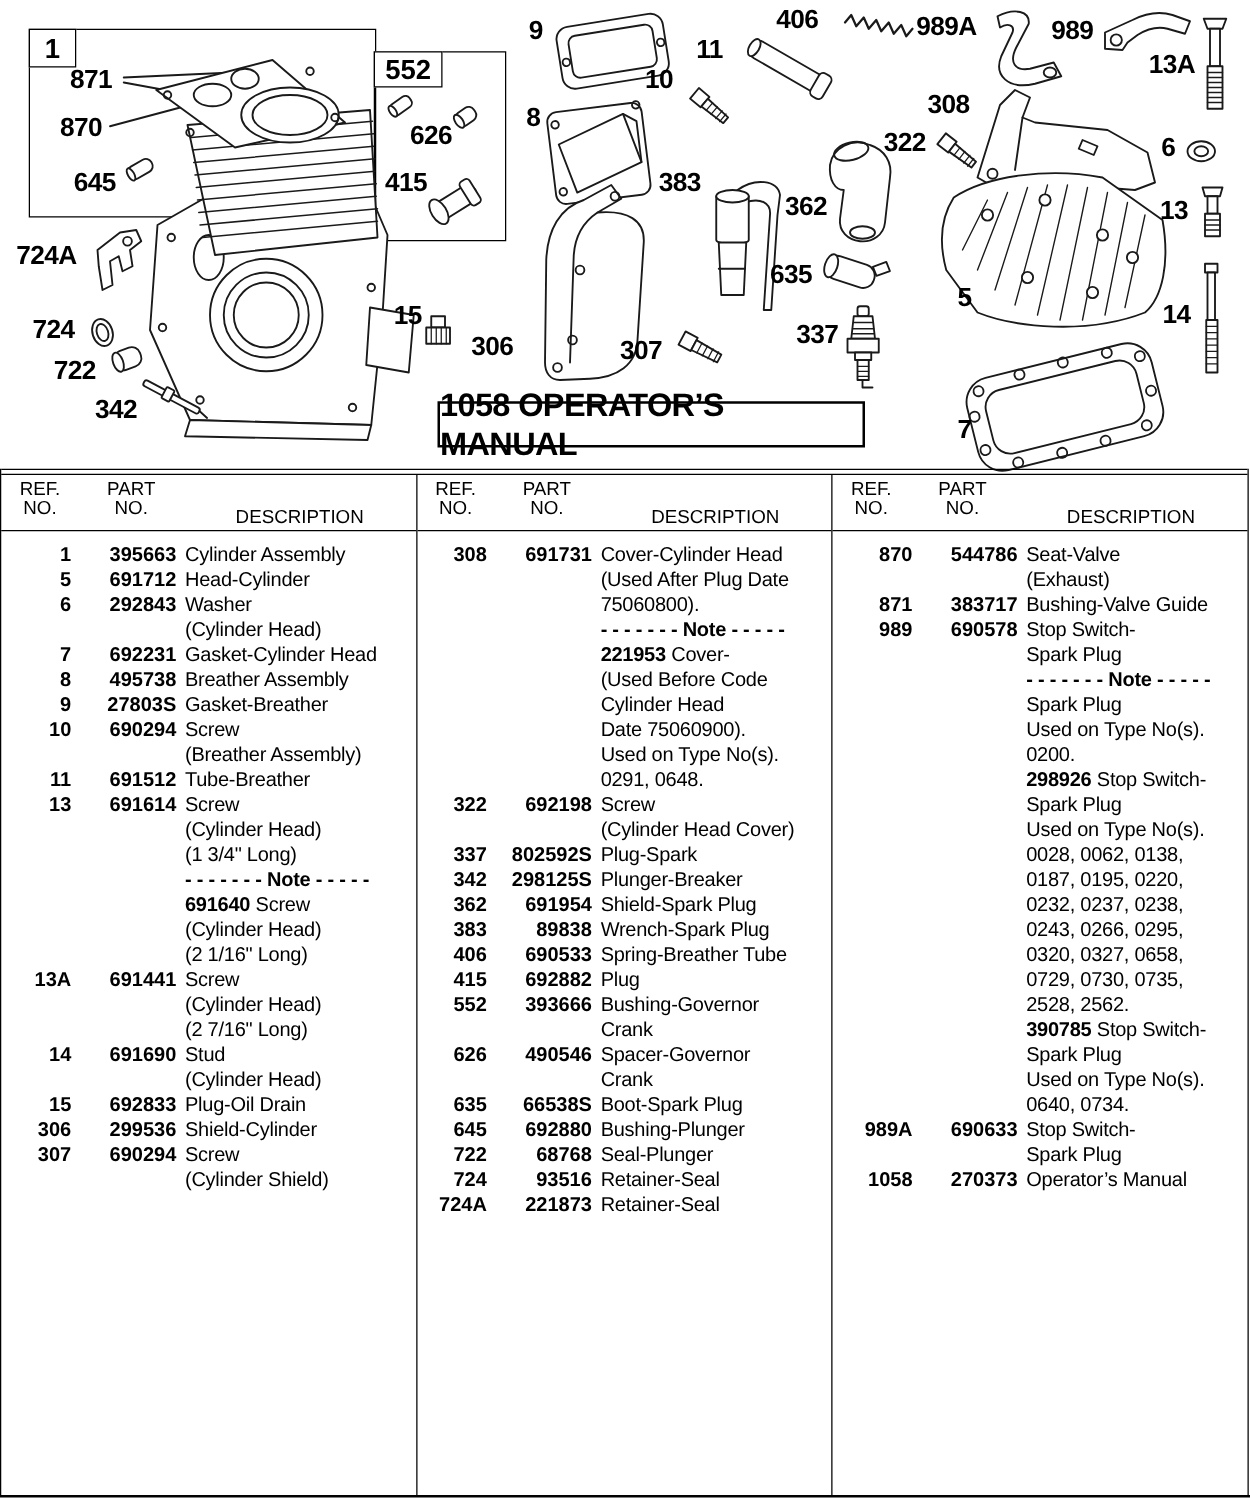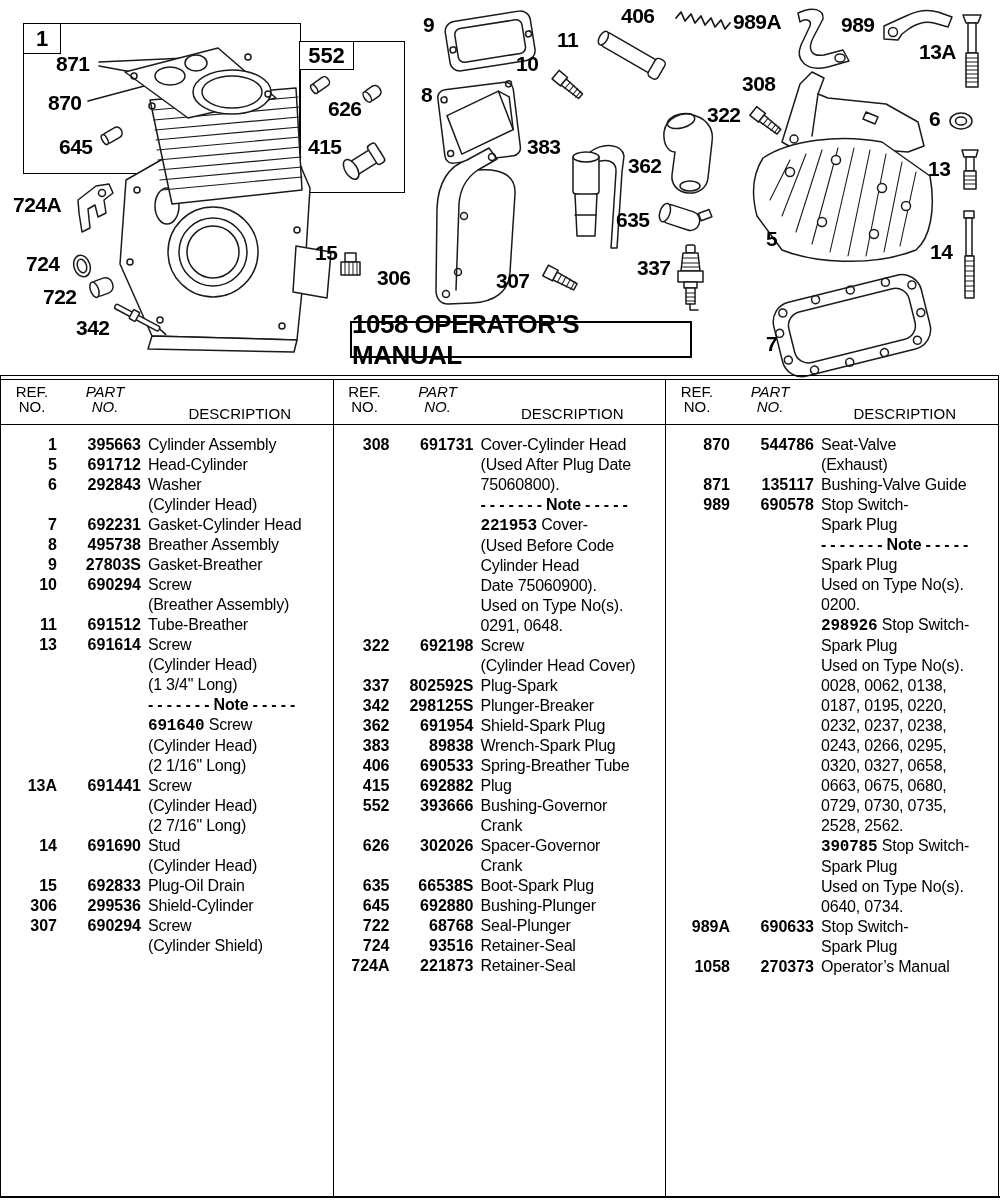--- a/index.html
+++ b/index.html
@@ -31,28 +31,28 @@
   }
   .top-rule{height:3px;border-top:1.8px solid #000;border-bottom:1.6px solid #000;}
   .cols{display:flex;height:816px;}
   .tcol{flex:1;min-width:0;}
   .tcol + .tcol{border-left:1.7px solid #000;}
   .thead{
     height:40px;border-bottom:1.8px solid #000;display:flex;
     padding-top:4px;font-size:15px;line-height:15px;
   }
   .h-ref{width:62px;text-align:center;}
-  .h-part{width:84px;text-align:center;font-style:italic;}
+  .h-part{width:84px;text-align:center;}
   .h-desc{flex:1;display:flex;align-items:flex-end;justify-content:center;padding-bottom:3px;}
   .rows{padding-top:10px;font-size:16px;line-height:20px;}
   .trow{display:flex;}
   .c-ref{width:56px;text-align:right;font-weight:bold;flex:none;}
   .c-part{width:84px;text-align:right;font-weight:bold;flex:none;}
   .c-desc{flex:1;padding-left:7px;white-space:nowrap;letter-spacing:-0.2px;}
-  .c-desc b{font-weight:bold;font-family:Liberation Mono, monospace;}
+  .c-desc b{font-weight:bold;}
   .c-desc.note{font-weight:bold;}
   .tcol:nth-child(3) .c-ref{width:64px;}
   #bottom-rule{position:absolute;left:0;top:1196px;width:1000px;border-top:2px solid #000;}
 </style>
 </head>
 <body>
 
 <div id="diagram">
 
   <div class="frame-box" style="left:23px;top:23px;width:276px;height:149px;"></div>
@@ -616,21 +616,21 @@
             <span class="c-part">393666</span>
             <span class="c-desc">Bushing-Governor</span>
           </div>
           <div class="trow">
             <span class="c-ref"></span>
             <span class="c-part"></span>
             <span class="c-desc">Crank</span>
           </div>
           <div class="trow">
             <span class="c-ref">626</span>
-            <span class="c-part">302026</span>
+            <span class="c-part">490546</span>
             <span class="c-desc">Spacer-Governor</span>
           </div>
           <div class="trow">
             <span class="c-ref"></span>
             <span class="c-part"></span>
             <span class="c-desc">Crank</span>
           </div>
           <div class="trow">
             <span class="c-ref">635</span>
             <span class="c-part">66538S</span>
@@ -676,21 +676,21 @@
             <span class="c-part">544786</span>
             <span class="c-desc">Seat-Valve</span>
           </div>
           <div class="trow">
             <span class="c-ref"></span>
             <span class="c-part"></span>
             <span class="c-desc">(Exhaust)</span>
           </div>
           <div class="trow">
             <span class="c-ref">871</span>
-            <span class="c-part">135117</span>
+            <span class="c-part">383717</span>
             <span class="c-desc">Bushing-Valve Guide</span>
           </div>
           <div class="trow">
             <span class="c-ref">989</span>
             <span class="c-part">690578</span>
             <span class="c-desc">Stop Switch-</span>
           </div>
           <div class="trow">
             <span class="c-ref"></span>
             <span class="c-part"></span>
@@ -748,25 +748,20 @@
           </div>
           <div class="trow">
             <span class="c-ref"></span>
             <span class="c-part"></span>
             <span class="c-desc">0243, 0266, 0295,</span>
           </div>
           <div class="trow">
             <span class="c-ref"></span>
             <span class="c-part"></span>
             <span class="c-desc">0320, 0327, 0658,</span>
-          </div>
-          <div class="trow">
-            <span class="c-ref"></span>
-            <span class="c-part"></span>
-            <span class="c-desc">0663, 0675, 0680,</span>
           </div>
           <div class="trow">
             <span class="c-ref"></span>
             <span class="c-part"></span>
             <span class="c-desc">0729, 0730, 0735,</span>
           </div>
           <div class="trow">
             <span class="c-ref"></span>
             <span class="c-part"></span>
             <span class="c-desc">2528, 2562.</span>

